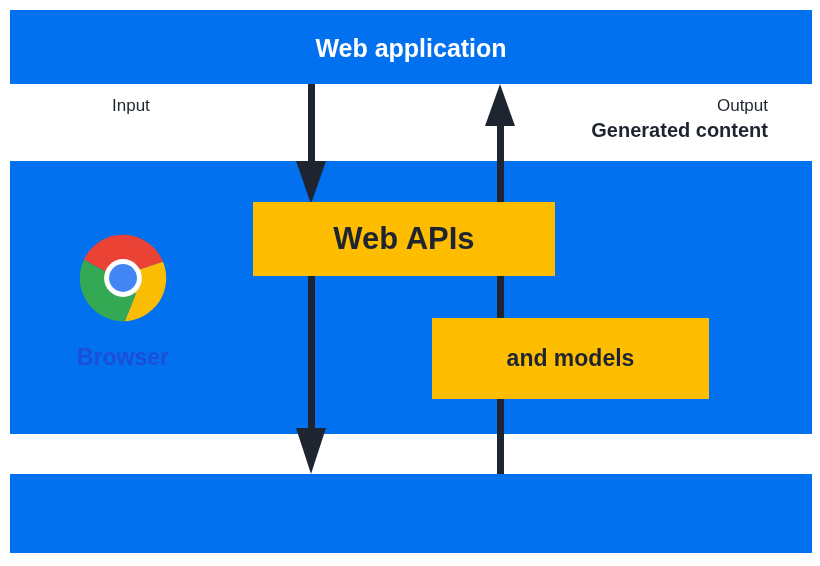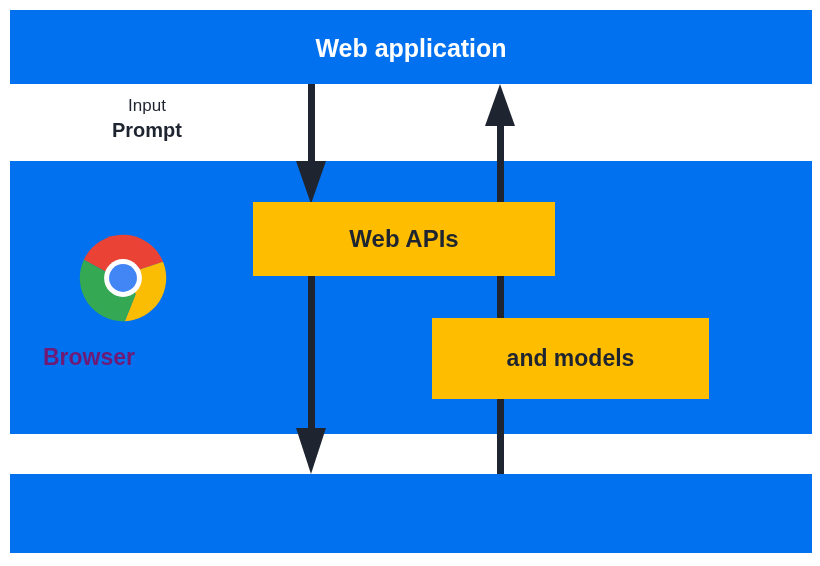--- a/index.html
+++ b/index.html
@@ -13,42 +13,42 @@
   .band-bottom{top:474px;height:79px;}
   .bar-title{
     position:absolute;left:10px;width:802px;text-align:center;
     color:#ffffff;font-weight:700;font-size:25px;z-index:3;
   }
   .bar-title.top{top:34px;}
   .bar-title.bottom{top:500px;}
   .flow-label{position:absolute;z-index:3;color:#1F2530;}
   .flow-label .small{font-size:17px;font-weight:400;line-height:23px;display:block;}
   .flow-label .big{font-size:20px;font-weight:700;line-height:27px;display:block;}
-  .flow-label.input{left:112px;top:94px;text-align:center;}
+  .flow-label.input{left:112px;top:94px;text-align:left;}
   .flow-label.output{right:52px;top:94px;text-align:right;}
   .ybox{
     position:absolute;background:#FFBD00;z-index:2;color:#1F2530;font-weight:700;
     display:flex;align-items:center;justify-content:center;text-align:center;
   }
-  .ybox.webapis{left:253px;top:202px;width:302px;height:74px;font-size:24px;}
+  .ybox.webapis{left:253px;top:202px;width:302px;height:74px;font-size:31px;}
   .ybox.builtin{left:432px;top:318px;width:277px;height:81px;font-size:23px;line-height:29px;}
   .shaft{position:absolute;width:7px;background:#1F2530;z-index:1;}
   .shaft.down1{left:308px;top:84px;height:84px;}
   .shaft.down2{left:308px;top:276px;height:156px;}
   .shaft.up{left:497px;top:122px;height:352px;}
   .ahead{position:absolute;width:30px;background:#1F2530;z-index:1;}
   .ahead.down{clip-path:polygon(0 0,100% 0,50% 100%);}
   .ahead.up{clip-path:polygon(50% 0,100% 100%,0 100%);}
   .ahead.down1{left:296px;top:161px;height:43px;}
   .ahead.down2{left:296px;top:428px;height:46px;}
   .ahead.up1{left:485px;top:84px;height:42px;}
   .chrome{position:absolute;left:78px;top:233px;width:90px;height:90px;z-index:1;}
   .browser-label{
-    position:absolute;left:43px;top:344px;width:160px;
-    color:#701a75;font-weight:700;font-size:23px;z-index:1;
+    position:absolute;left:43px;top:344px;width:160px;text-align:center;
+    color:#1d4ed8;font-weight:700;font-size:23px;z-index:1;
   }
 </style>
 </head>
 <body>
 
 <div class="canvas">
 
   <div class="band band-top"></div>
   <div class="band band-mid"></div>
   <div class="band band-bottom"></div>
@@ -57,21 +57,24 @@
   <div class="ahead down down1"></div>
   <div class="shaft down2"></div>
   <div class="ahead down down2"></div>
   <div class="shaft up"></div>
   <div class="ahead up up1"></div>
 
   <div class="bar-title top">Web application</div>
 
   <div class="flow-label input">
     <span class="small">Input</span>
-    <span class="big">Prompt</span>
+  </div>
+  <div class="flow-label output">
+    <span class="small">Output</span>
+    <span class="big">Generated content</span>
   </div>
 
   <div class="chrome">
     <svg viewBox="0 0 100 100" width="90" height="90" aria-hidden="true">
       <path d="M 6.5 29.7 A 48 48 0 0 1 94.5 32 L 55 45 L 40 48 Z" fill="#EA4335"></path>
       <path d="M 94.5 32 A 48 48 0 0 1 52 97.96 L 64 68 L 55 45 Z" fill="#FBBC04"></path>
       <path d="M 6.5 29.7 A 48 48 0 0 0 52 97.96 L 64 68 L 50 50 L 40 48 Z" fill="#34A853"></path>
       <circle cx="50" cy="50" r="21" fill="#FFFFFF"></circle>
       <circle cx="50" cy="50" r="15.5" fill="#4285F4"></circle>
     </svg>

